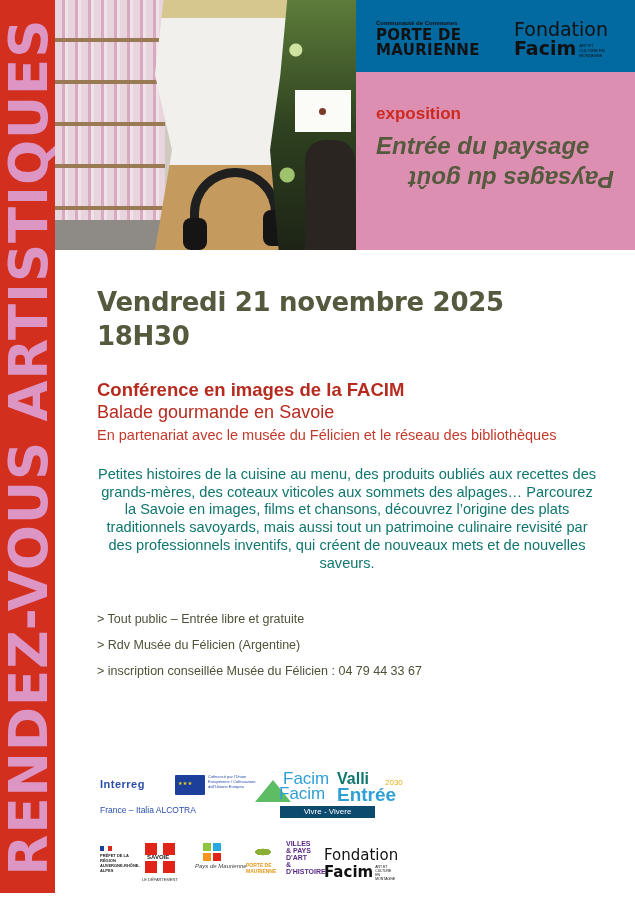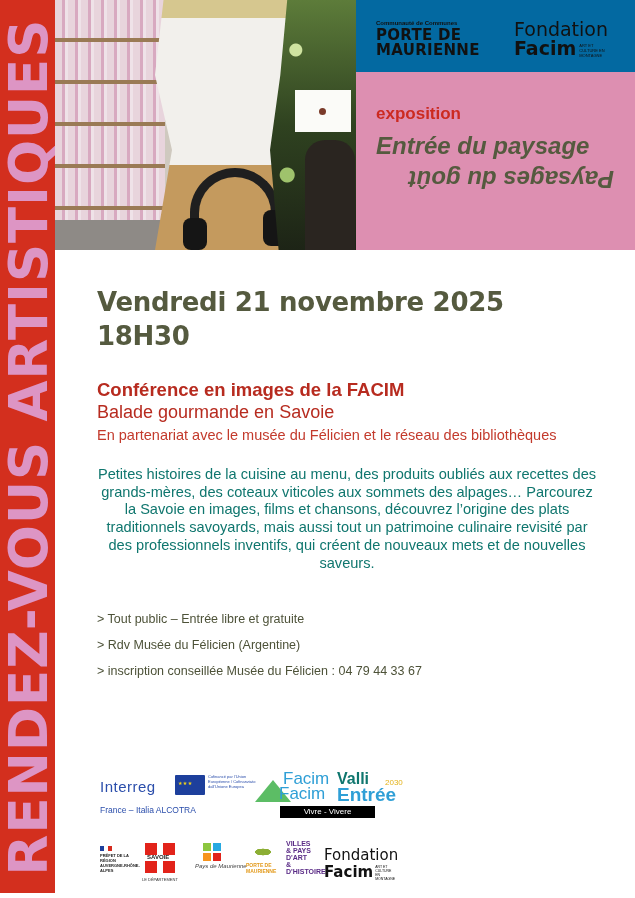--- a/index.html
+++ b/index.html
@@ -92,33 +92,33 @@
   .conf { margin-top: 26px; color: #b72b1f; }
   .conf .c1 { font-weight: bold; font-size: 18.5px; line-height: 22px; }
   .conf .c2 { font-size: 18px; line-height: 22px; }
   .conf .c3 { font-size: 14.5px; line-height: 22px; margin-top: 1px; color: #c33a2c; }
   .desc { margin-top: 20px; color: #0f766e; font-size: 14.6px; line-height: 17.7px; width: 500px; text-align: center; }
   .infos { margin-top: 38px; color: #4d5238; font-size: 12.5px; }
   .infos li { list-style: none; line-height: 19px; margin-top: 7px; }
 
   
   .footer1 { position: absolute; left: 100px; top: 772px; width: 320px; height: 50px; }
-  .interreg { position: absolute; left: 0; top: 6px; color: #2b4eab; font-weight: normal; font-size: 15px; letter-spacing: 0.5px; }
+  .interreg { position: absolute; left: 0; top: 6px; color: #2b4eab; font-weight: bold; font-size: 11px; letter-spacing: 0.5px; }
   .alcotra { position: absolute; left: 0; top: 33px; color: #2b4eab; font-weight: normal; font-size: 8.5px; }
   .eu-flag { position: absolute; left: 75px; top: 3px; width: 30px; height: 20px; background: #1d3f9c; border-radius: 1px; }
   .eu-flag::after { content:"★ ★ ★"; position:absolute; left:3px; top:5px; font-size:5px; color:#f2d21a; letter-spacing: -0.5px; }
   .eu-text { position: absolute; left: 108px; top: 2px; font-size: 4px; color: #2b4eab; line-height: 5px; width: 50px; }
   .valli { position: absolute; left: 155px; top: 0; width: 155px; height: 50px; }
   .valli .mount { position:absolute; left:0; top:8px; width:0; height:0; border-left:18px solid transparent; border-right:18px solid transparent; border-bottom:22px solid #3fb24a; opacity:.85; }
   .valli .alte { position:absolute; left:28px; top:-2px; font-size:17px; color:#2f9fd6; line-height:17px; }
   .valli .haut { position:absolute; left:24px; top:13px; font-size:17px; color:#2f9fd6; line-height:17px; }
   .valli .v1 { position:absolute; left:82px; top:-3px; font-size:16px; font-weight:bold; color:#0f766e; line-height:19px; }
   .valli .v2 { position:absolute; left:82px; top:13px; font-size:19px; font-weight:bold; color:#2f9fd6; line-height:19px; }
   .valli .yr { position:absolute; left:130px; top:6px; font-size:8px; color:#e3b21a; }
-  .valli .vivre { position:absolute; left:25px; top:34px; width:95px; height:12px; background:#000000; color:#fff; font-size:8px; text-align:center; line-height:12px; }
+  .valli .vivre { position:absolute; left:25px; top:34px; width:95px; height:12px; background:#0c4a6e; color:#fff; font-size:8px; text-align:center; line-height:12px; }
 
   .footer2 { position: absolute; left: 100px; top: 840px; width: 310px; height: 45px; }
   .f-pref { position:absolute; left:0; top:6px; width:40px; font-size:4px; line-height:5px; color:#222; font-weight:bold; }
   .f-pref .fl { display:block; width:12px; height:5px; background: linear-gradient(to right, #1d3f9c 33%, #fff 33% 66%, #d52b1e 66%); margin-bottom:2px; }
   .f-savoie { position:absolute; left:45px; top:3px; width:30px; height:30px; }
   .f-savoie .cross { position:absolute; inset:0; background:
       linear-gradient(#e2231a,#e2231a) 0 0/12px 12px no-repeat,
       linear-gradient(#e2231a,#e2231a) 18px 0/12px 12px no-repeat,
       linear-gradient(#e2231a,#e2231a) 0 18px/12px 12px no-repeat,
       linear-gradient(#e2231a,#e2231a) 18px 18px/12px 12px no-repeat; }

